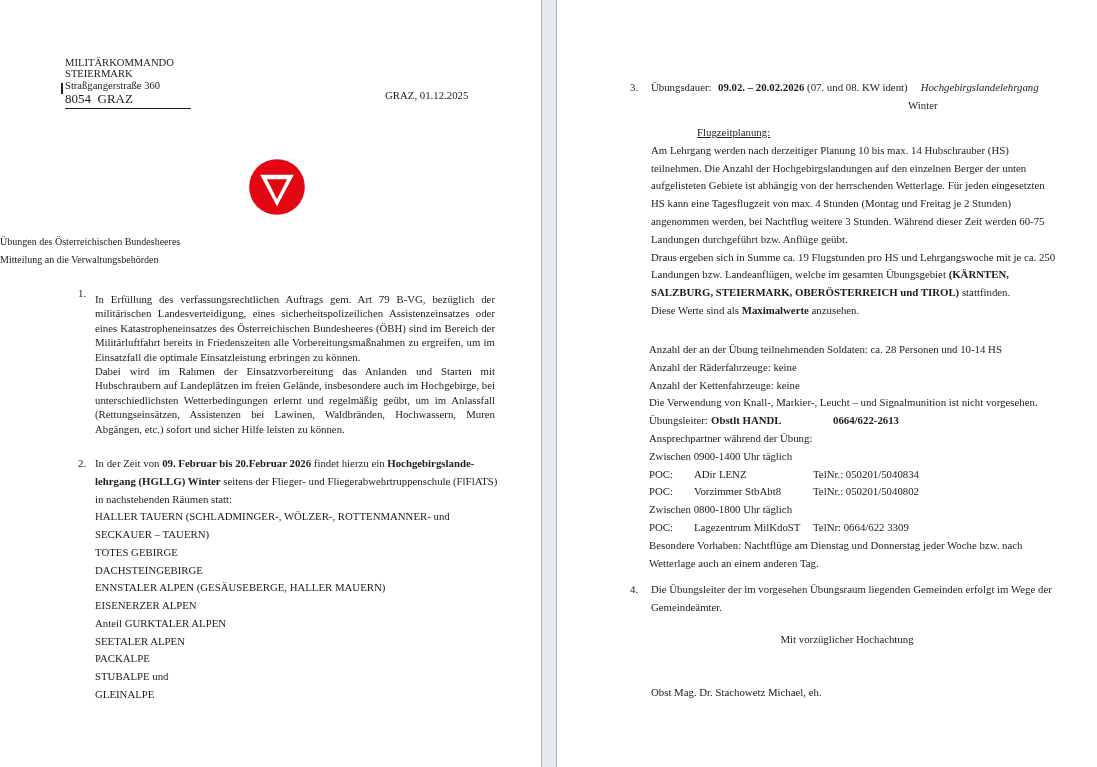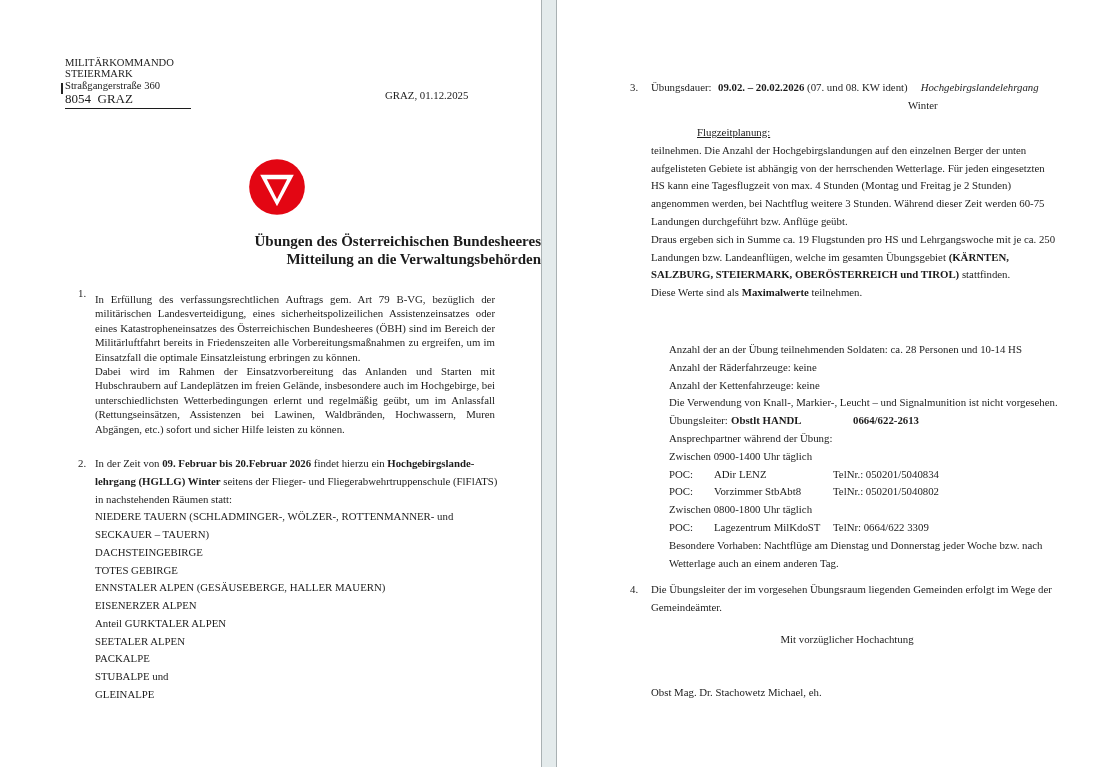--- a/index.html
+++ b/index.html
@@ -14,32 +14,32 @@
   .line{white-space:pre;}
   .b{font-weight:bold;}
   .u{text-decoration:underline;margin-left:46px;}
   .tab{display:inline-block;}
   
   #sender{left:65px;top:57px;font-size:10.6px;line-height:11.3px;}
   #sender-city{border-bottom:1px solid #1c1c1c;width:126px;padding-bottom:1px;}
   #cursor{left:61px;top:83px;width:1.5px;height:11px;background:#222;}
   #date-line{left:385px;top:89px;}
   #logo{left:248px;top:158px;width:58px;height:58px;}
-  #title{left:0;top:233px;width:541px;text-align:right;font-weight:bold;font-size:15px;line-height:17.6px;}
+  #title{left:0;top:233px;width:541px;text-align:left;font-weight:normal;font-size:10px;line-height:17.6px;}
   #item1{left:78px;top:286px;width:417px;line-height:14.4px;}
   #item1 .num{position:absolute;left:0;top:0;}
   #item1 .body{margin-left:17px;text-align:justify;margin-top:6px;}
   #item1 .body p{margin:0;}
   #item2{left:78px;top:455px;width:445px;line-height:17.75px;}
   #item2 .num{position:absolute;left:0;top:0;}
   #item2 .body{margin-left:17px;}
   
   #item3{left:73px;top:79px;line-height:17.8px;}
   #flight{left:94px;top:124px;line-height:17.8px;}
-  #details{left:112px;top:341px;line-height:17.8px;}
+  #details{left:92px;top:341px;line-height:17.8px;}
   #item4{left:73px;top:581px;line-height:17.8px;}
   #closing{left:94px;top:633px;width:392px;text-align:center;}
   #signature{left:94px;top:686px;width:392px;text-align:left;}
 </style>
 </head>
 <body>
 
 <div id="canvas">
 
   <div class="page" id="page-left">
@@ -77,24 +77,24 @@
 
     <div class="abs" id="item2">
       <span class="num">2.</span>
       <div class="body">
         <div>
             <div class="line"><span>In der Zeit von </span><span class="b">09. Februar bis 20.Februar 2026</span><span> findet hierzu ein </span><span class="b">Hochgebirgslande-</span></div>
             <div class="line"><span class="b">lehrgang (HGLLG) Winter</span><span> seitens der Flieger- und Fliegerabwehrtruppenschule (FlFlATS)</span></div>
             <div class="line"><span>in nachstehenden Räumen statt:</span></div>
           </div>
         <div>
-            <div class="line">NIEDERE TAUERN (SCHLADMINGER-, WÖLZER-, ROTTENMANNER- und</div>
+            <div class="line">HALLER TAUERN (SCHLADMINGER-, WÖLZER-, ROTTENMANNER- und</div>
             <div class="line">SECKAUER – TAUERN)</div>
+            <div class="line">TOTES GEBIRGE</div>
             <div class="line">DACHSTEINGEBIRGE</div>
-            <div class="line">TOTES GEBIRGE</div>
             <div class="line">ENNSTALER ALPEN (GESÄUSEBERGE, HALLER MAUERN)</div>
             <div class="line">EISENERZER ALPEN</div>
             <div class="line">Anteil GURKTALER ALPEN</div>
             <div class="line">SEETALER ALPEN</div>
             <div class="line">PACKALPE</div>
             <div class="line">STUBALPE und</div>
             <div class="line">GLEINALPE</div>
           </div>
       </div>
     </div>
@@ -103,29 +103,30 @@
   <div id="divider"></div>
 
   <div class="page" id="page-right">
     <div class="abs" id="item3">
         <div class="line"><span class="tab" style="min-width: 21px;">3.</span><span class="tab" style="min-width: 67px;">Übungsdauer:</span><span class="b">09.02. – 20.02.2026</span><span> (07. und 08. KW ident)</span><span class="tab" style="margin-left: 13px; font-style: italic;">Hochgebirgslandelehrgang</span></div>
         <div class="line"><span class="tab" style="margin-left: 278px;">Winter</span></div>
       </div>
 
     <div class="abs" id="flight">
         <div class="line"><span class="u">Flugzeitplanung:</span></div>
+        <div class="line">Am Lehrgang werden nach derzeitiger Planung 10 bis max. 14 Hubschrauber (HS)</div>
         <div class="line">teilnehmen. Die Anzahl der Hochgebirgslandungen auf den einzelnen Berger der unten</div>
         <div class="line">aufgelisteten Gebiete ist abhängig von der herrschenden Wetterlage. Für jeden eingesetzten</div>
         <div class="line">HS kann eine Tagesflugzeit von max. 4 Stunden (Montag und Freitag je 2 Stunden)</div>
         <div class="line">angenommen werden, bei Nachtflug weitere 3 Stunden. Während dieser Zeit werden 60-75</div>
         <div class="line">Landungen durchgeführt bzw. Anflüge geübt.</div>
         <div class="line">Draus ergeben sich in Summe ca. 19 Flugstunden pro HS und Lehrgangswoche mit je ca. 250</div>
         <div class="line"><span>Landungen bzw. Landeanflügen, welche im gesamten Übungsgebiet </span><span class="b">(KÄRNTEN,</span></div>
         <div class="line"><span class="b">SALZBURG, STEIERMARK, OBERÖSTERREICH und TIROL)</span><span> stattfinden.</span></div>
-        <div class="line"><span>Diese Werte sind als </span><span class="b">Maximalwerte</span><span> teilnehmen.</span></div>
+        <div class="line"><span>Diese Werte sind als </span><span class="b">Maximalwerte</span><span> anzusehen.</span></div>
       </div>
 
     <div class="abs" id="details">
         <div class="line">Anzahl der an der Übung teilnehmenden Soldaten: ca. 28 Personen und 10-14 HS</div>
         <div class="line">Anzahl der Räderfahrzeuge: keine</div>
         <div class="line">Anzahl der Kettenfahrzeuge: keine</div>
         <div class="line">Die Verwendung von Knall-, Markier-, Leucht – und Signalmunition ist nicht vorgesehen.</div>
         <div class="line"><span class="tab" style="min-width: 62px;">Übungsleiter:</span><span class="b tab" style="min-width: 122px;">Obstlt HANDL</span><span class="b">0664/622-2613</span></div>
         <div class="line">Ansprechpartner während der Übung:</div>
         <div class="line">Zwischen 0900-1400 Uhr täglich</div>

